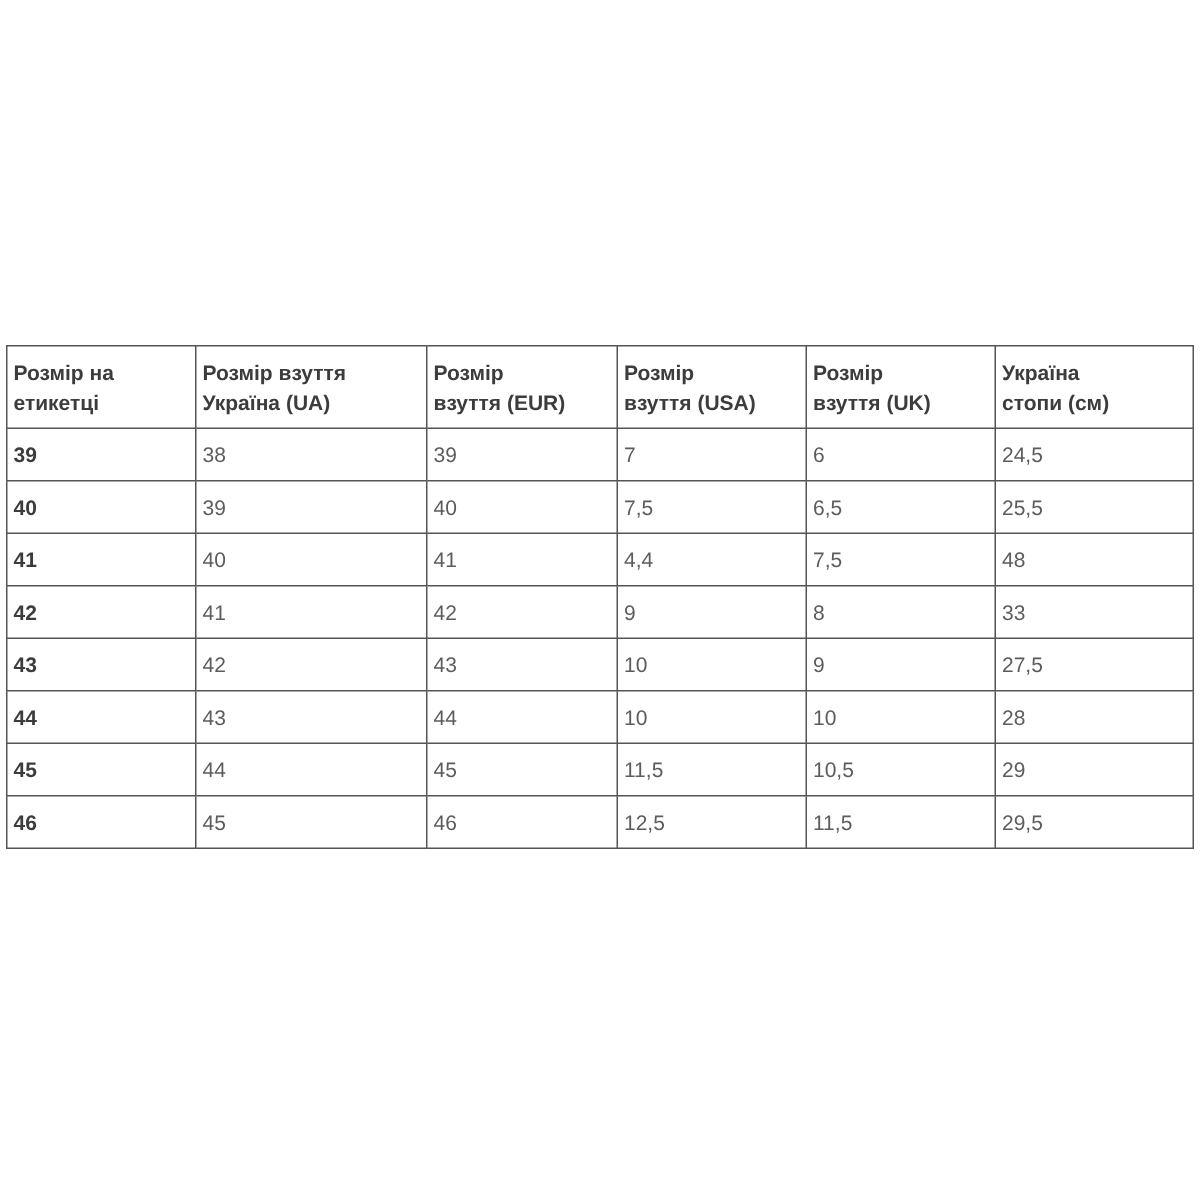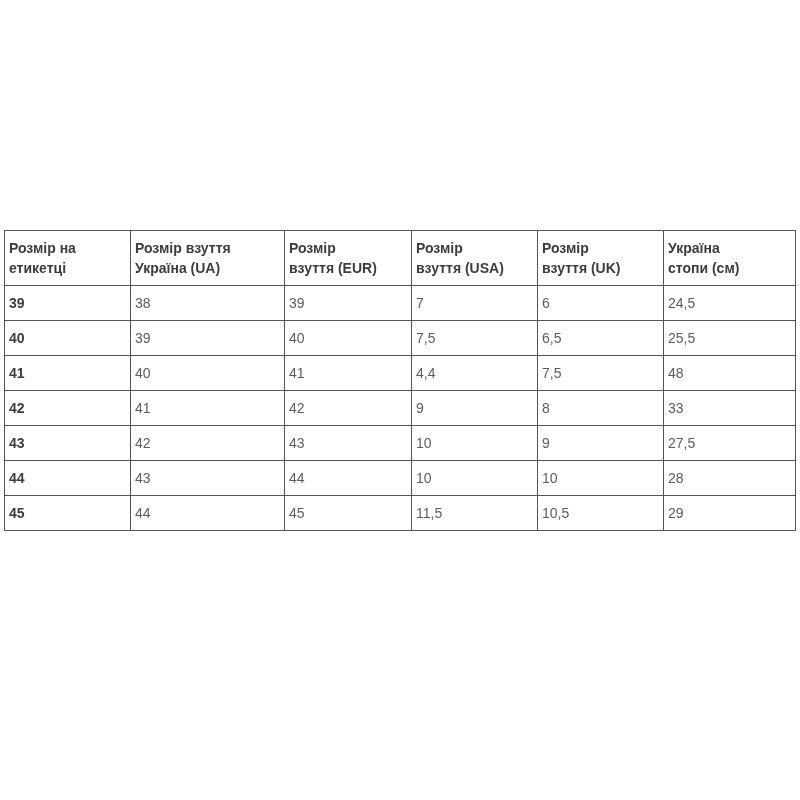--- a/index.html
+++ b/index.html
@@ -141,15 +141,23 @@
           <td>28</td>
         </tr>
         <tr>
           <td class="row-label">45</td>
           <td>44</td>
           <td>45</td>
           <td>11,5</td>
           <td>10,5</td>
           <td>29</td>
         </tr>
+        <tr>
+          <td class="row-label">46</td>
+          <td>45</td>
+          <td>46</td>
+          <td>12,5</td>
+          <td>11,5</td>
+          <td>29,5</td>
+        </tr>
       </tbody>
   </table>
 </div>
 
 </body></html>

